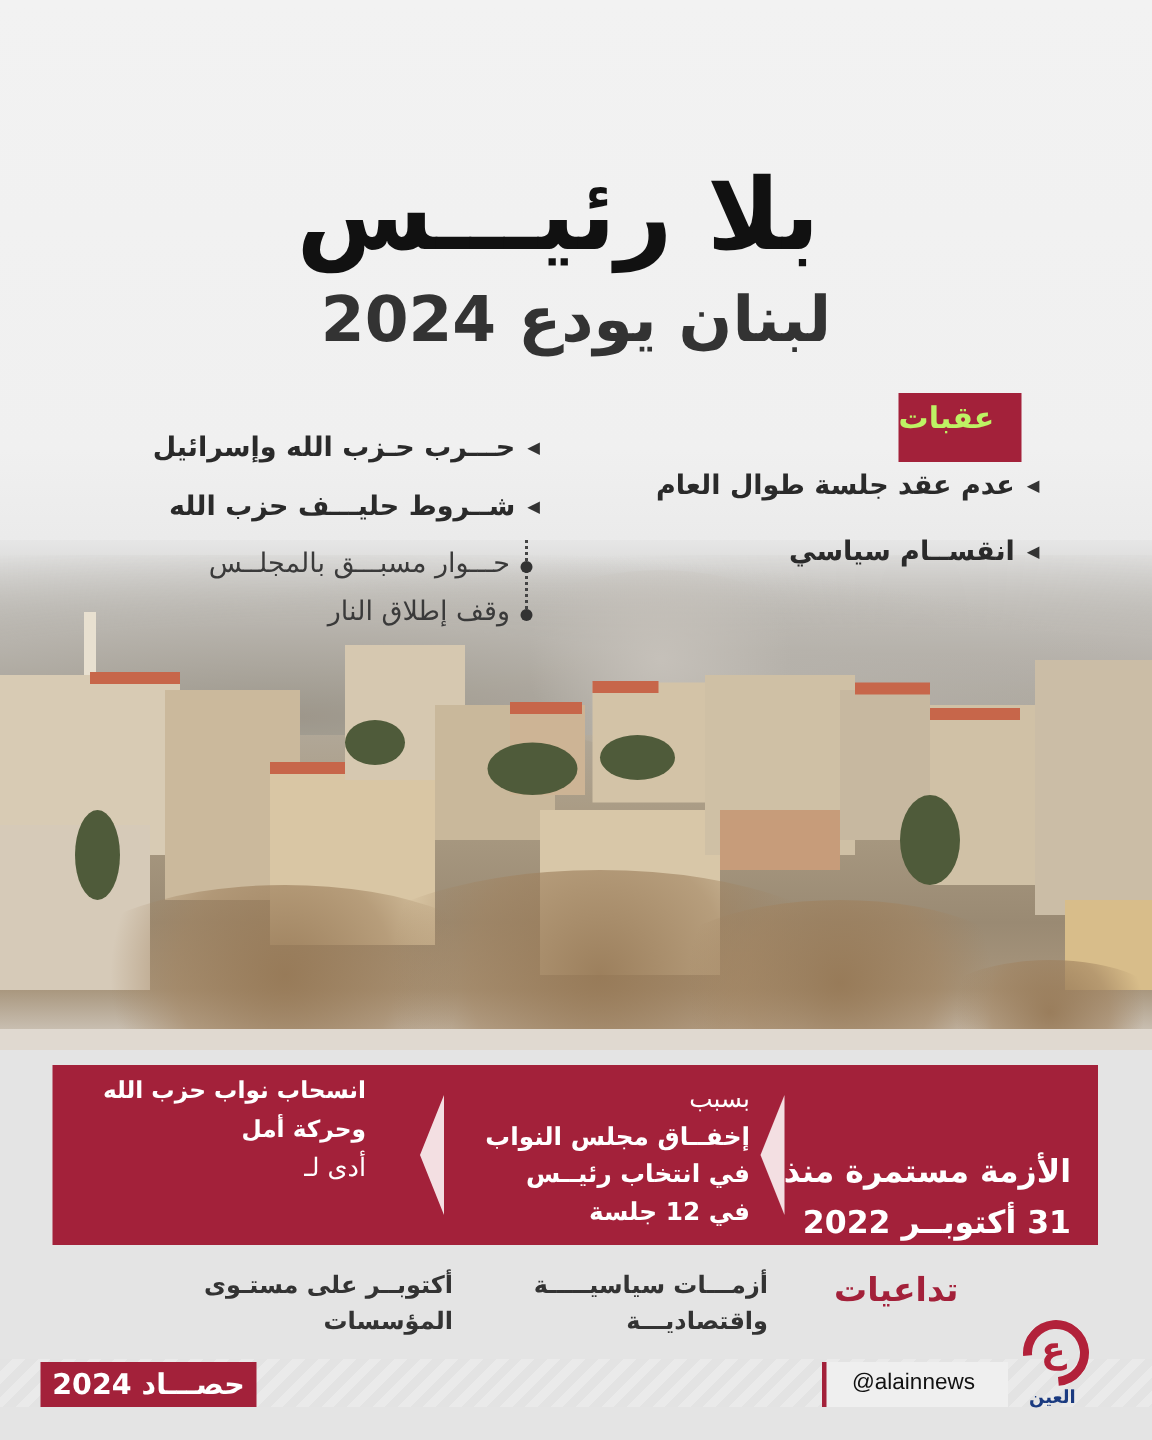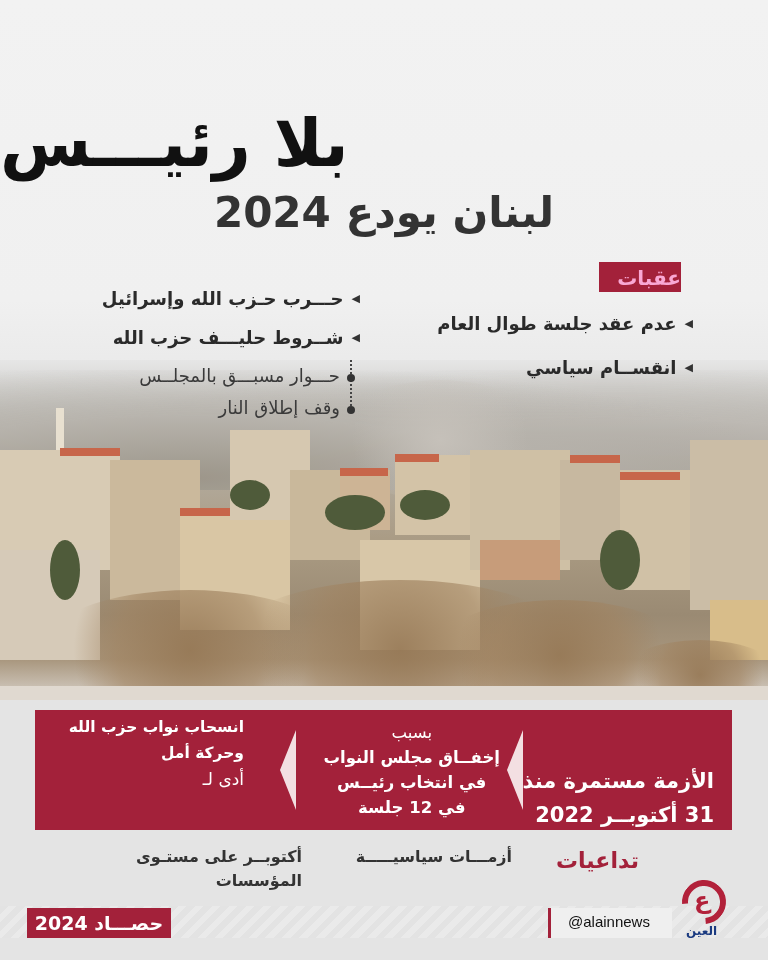--- a/index.html
+++ b/index.html
@@ -17,40 +17,40 @@
                 radial-gradient(ellipse at 80% 95%, #a39d94 0%, #bcb8b2 40%, rgba(230,230,230,0) 75%); opacity: .9; }
   .building { position: absolute; }
   .roof { position: absolute; height: 8px; background: #c7664a; }
   .tree { position: absolute; border-radius: 50%; background: #4f5b3a; }
   .dust { position: absolute; border-radius: 50%; background: radial-gradient(circle, rgba(150,120,85,.9) 0%, rgba(160,130,95,.6) 45%, rgba(170,145,110,0) 72%); }
   .smoke { position: absolute; border-radius: 50%; background: radial-gradient(circle, rgba(200,195,188,.85) 0%, rgba(210,205,200,0) 70%); }
   .minaret { position: absolute; background: #e8e0d0; }
   .water { position: absolute; left: 0; bottom: 0; width: 768px; height: 14px; background: #e0d9d0; }
 
   
-  .title-main { position: absolute; top: 105px; left: 0; width: 744px; text-align: left;
+  .title-main { position: absolute; top: 105px; left: 0; width: 744px; text-align: center;
     font-size: 66px; font-weight: 900; color: #111; font-family: "DejaVu Sans", sans-serif; letter-spacing: -1px; }
   .title-sub { position: absolute; top: 188px; left: 0; width: 768px; text-align: center;
     font-size: 42px; font-weight: 700; color: #333; font-family: "DejaVu Sans", sans-serif; }
 
   
-  .obstacles-badge { position: absolute; top: 262px; left: 599px; width: 82px; height: 30px;
-    background: #a3213a; color: #f9a8d4; font-size: 20px; font-weight: 700; text-align: right; line-height: 33px; }
+  .obstacles-badge { position: absolute; top: 262px; left: 599px; width: 82px; height: 46px;
+    background: #a3213a; color: #bef264; font-size: 20px; font-weight: 700; text-align: left; line-height: 33px; }
   .ob-item { position: absolute; font-size: 18px; font-weight: 700; color: #2a2a2a; white-space: nowrap; display: flex; align-items: center; gap: 8px; }
   .ob-item .tri { font-size: 11px; color: #333; }
   .ob-item.light { font-weight: 400; color: #3a3a3a; }
   .dotline { position: absolute; left: 350px; top: 360px; width: 0; height: 50px; border-left: 2px dotted #444; }
   .dot { position: absolute; width: 8px; height: 8px; border-radius: 50%; background: #333; }
 
   
   .banner { position: absolute; left: 35px; top: 710px; width: 697px; height: 120px; background: #a3213a; }
   .banner-block { position: absolute; color: #fff; text-align: right; }
   .chev { position: absolute; width: 0; height: 0; border-top: 40px solid transparent; border-bottom: 40px solid transparent; border-right: 16px solid #f3dfe2; }
   .b1 { right: 18px; top: 15px; font-size: 21px; font-weight: 700; line-height: 34px; margin-top: 39px; }
-  .b2 { right: 232px; top: 10px; font-size: 16.5px; font-weight: 700; line-height: 25px; text-align: center; }
+  .b2 { right: 232px; top: 10px; font-size: 16.5px; font-weight: 700; line-height: 25px; }
   .b2 .first { font-weight: 400; }
   .b3 { right: 488px; top: 4px; font-size: 15.5px; font-weight: 700; line-height: 26px; }
   .b3 .big { font-size: 17px; }
   .b3 .mid { font-weight: 400; font-size: 17px; }
 
   
   .cons-label { position: absolute; top: 848px; left: 556px; font-size: 22px; font-weight: 700; color: #a3213a; }
   .cons-item { position: absolute; font-size: 16px; font-weight: 700; color: #333; text-align: right; line-height: 24px; }
 
   
@@ -158,20 +158,21 @@
     <div class="chev" style="left:245px;top:20px;"></div>
     <div class="banner-block b3">
       <div>انسحاب نواب حزب الله وحركة أمل</div>
       <div class="mid">أدى لـ</div>
     </div>
   </div>
 
   <div class="cons-label">تداعيات</div>
   <div class="cons-item" style="right:256px;top:845px;">
     <div>أزمـــات سياسيـــــة</div>
+    <div>واقتصاديـــة</div>
   </div>
   <div class="cons-item" style="right:466px;top:845px;">
     <div>أكتوبــر على مستـوى</div>
     <div>المؤسسات</div>
   </div>
 
   <div class="footer-strip"></div>
   <div class="hasad">حصـــاد 2024</div>
   <div class="handle-box"></div>
   <div class="handle-bar"></div>

